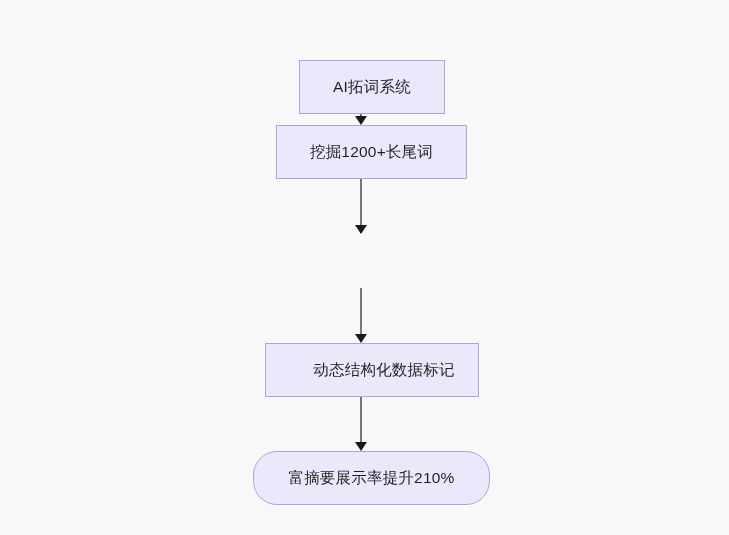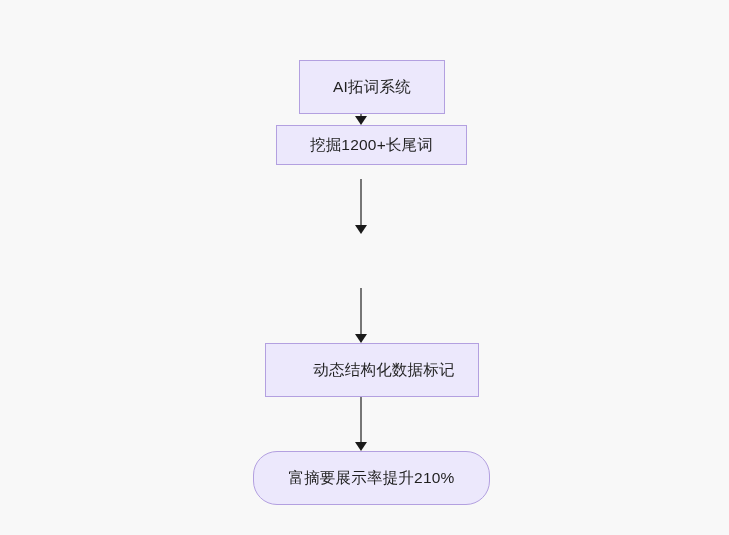--- a/index.html
+++ b/index.html
@@ -70,20 +70,20 @@
     <div class="line"></div>
     <div class="arrowhead"></div>
   </div>
   <div class="connector" style="left:350px; top:397px; height:54px;">
     <div class="line"></div>
     <div class="arrowhead"></div>
   </div>
 
   <div class="node" style="left:299px; top:16px; width:146px; height:54px;margin-top:44px;">AI拓词系统</div>
 
-  <div class="node" style="left:276px; top:125px; width:191px; height:40px;">挖掘1200+长尾词</div>
+  <div class="node" style="left:276px; top:125px; width:191px; height:54px;">挖掘1200+长尾词</div>
 
 
   <div class="node" style="left:265px; top:343px; width:214px; height:54px;padding-left:24px;">动态结构化数据标记</div>
 
   <div class="node" style="left:253px; top:451px; width:237px; height:54px;border-radius:24px;">富摘要展示率提升210%</div>
 
 </div>
 
 </body></html>

